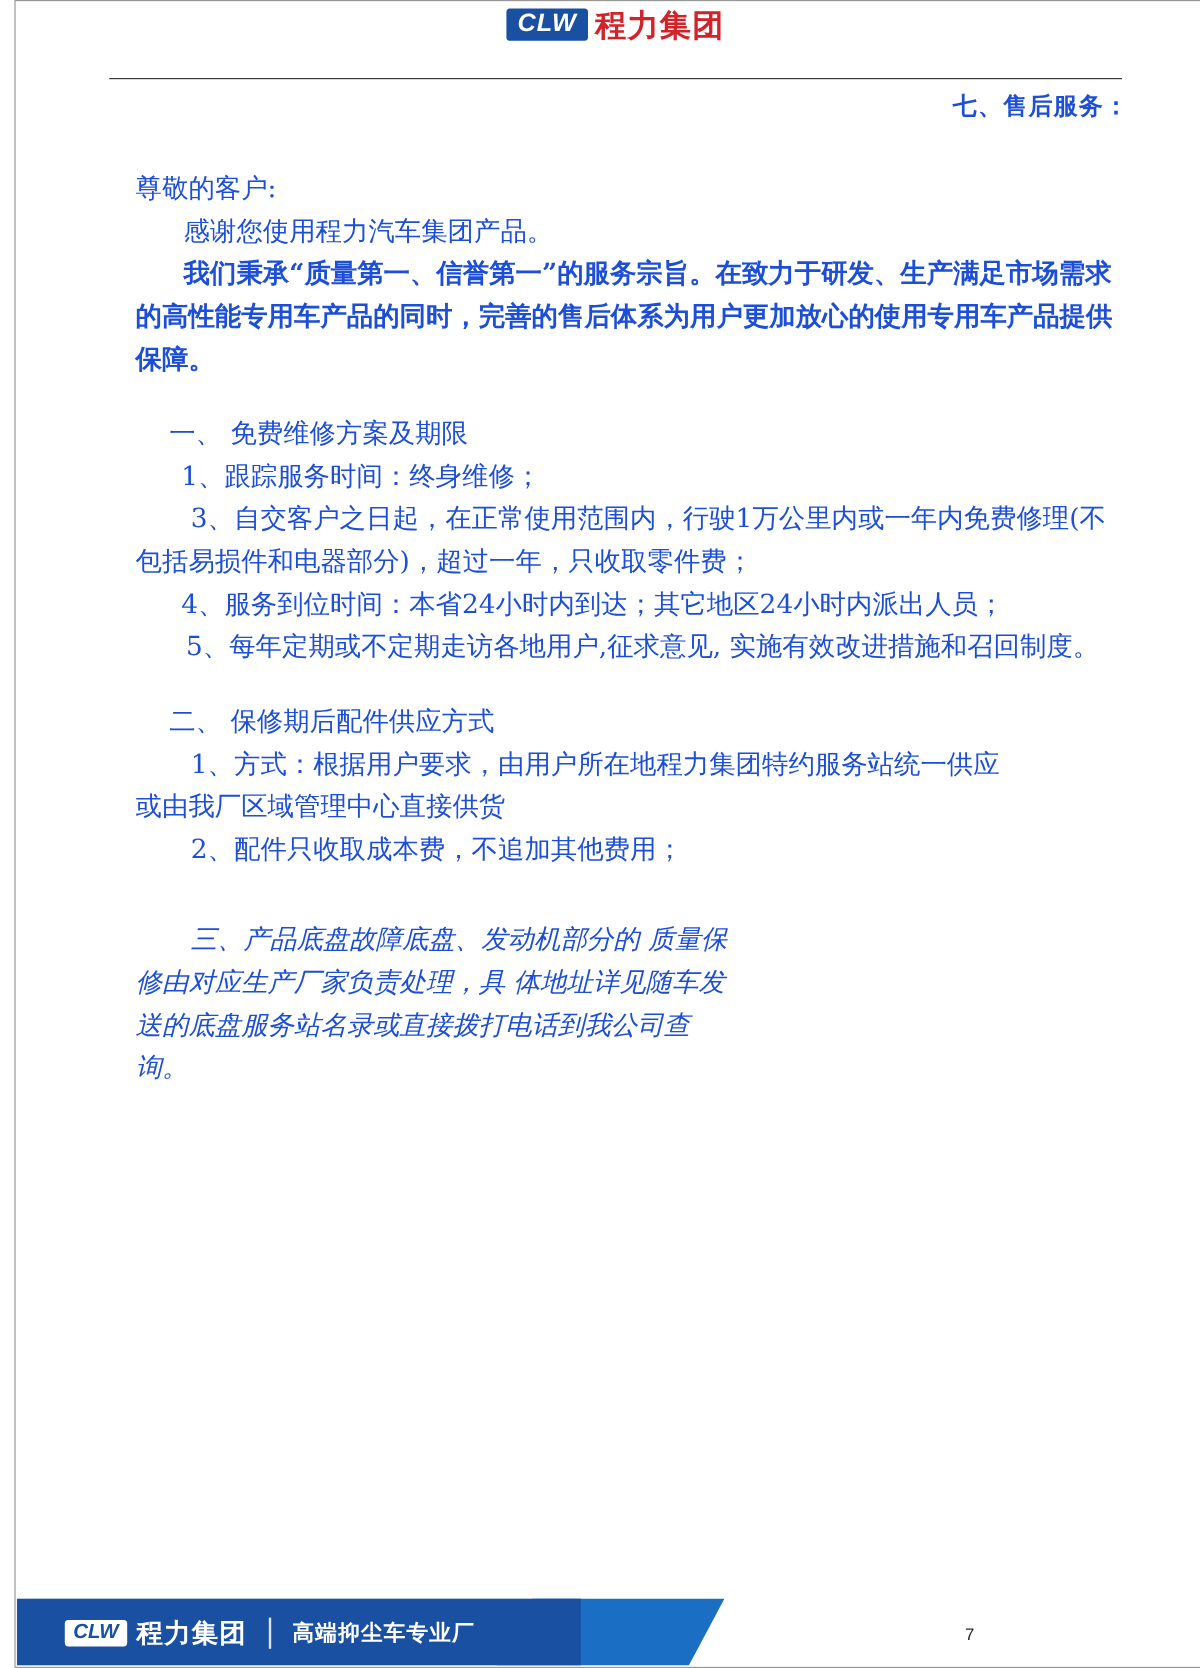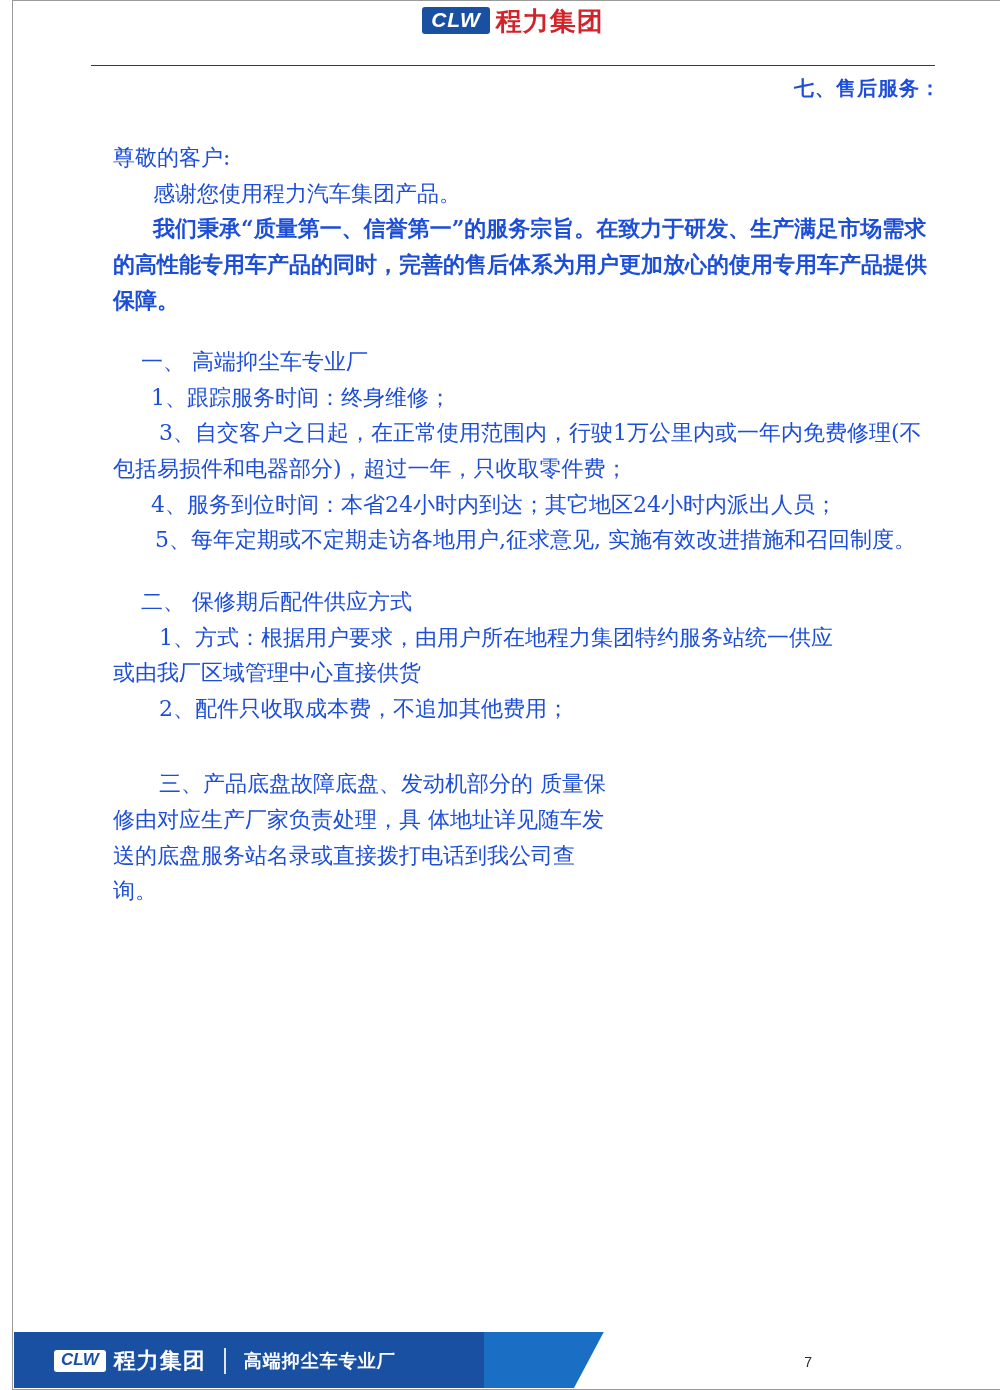--- a/index.html
+++ b/index.html
@@ -229,42 +229,42 @@
     <div class="body-text">
 
       <div class="p ind1">尊敬的客户:</div>
 
       <div class="p ind2">感谢您使用程力汽车集团产品。</div>
 
       <div class="p hang" style="text-indent:40px;">我们秉承“质量第一、信誉第一”的服务宗旨。在致力于研发、生产满足市场需求的高性能专用车产品的同时，完善的售后体系为用户更加放心的使用专用车产品提供保障。</div>
 
       <div class="gap-m"></div>
 
-      <div class="p ind-head">一、 高端抑尘车专业厂</div>
+      <div class="p ind-head">一、 免费维修方案及期限</div>
 
       <div class="p ind-sub">1、跟踪服务时间：终身维修；</div>
 
 
       <div class="p" style="padding-left:22px; text-indent:46px;">3、自交客户之日起，在正常使用范围内，行驶1万公里内或一年内免费修理(不包括易损件和电器部分)，超过一年，只收取零件费；</div>
 
       <div class="p ind-sub">4、服务到位时间：本省24小时内到达；其它地区24小时内派出人员；</div>
 
       <div class="p" style="padding-left:32px; text-indent:32px;">5、每年定期或不定期走访各地用户,征求意见, 实施有效改进措施和召回制度。</div>
 
       <div class="gap-m"></div>
 
       <div class="p ind-head">二、 保修期后配件供应方式</div>
 
       <div class="p" style="padding-left:22px; text-indent:46px; width:720px;">1、方式：根据用户要求，由用户所在地程力集团特约服务站统一供应或由我厂区域管理中心直接供货</div>
 
       <div class="p narrow2" style="padding-left:22px; text-indent:46px;">2、配件只收取成本费，不追加其他费用；</div>
 
       <div class="gap-l"></div>
 
-      <div class="p narrow" style="padding-left:22px; text-indent:46px; width:500px;">三、产品底盘故障底盘、发动机部分的 质量保修由对应生产厂家负责处理，具 体地址详见随车发送的底盘服务站名录或直接拨打电话到我公司查询。</div>
+      <div class="p narrow" style="padding-left:22px; text-indent:46px; width:500px;font-style:italic;">三、产品底盘故障底盘、发动机部分的 质量保修由对应生产厂家负责处理，具 体地址详见随车发送的底盘服务站名录或直接拨打电话到我公司查询。</div>
 
     </div>
   </div>
 
   <div class="footer">
     <div class="footer-bar">
       <div class="footer-slant"></div>
       <div class="footer-blue"></div>
       <div class="footer-logo">
         <span class="footer-clw">CLW</span>

